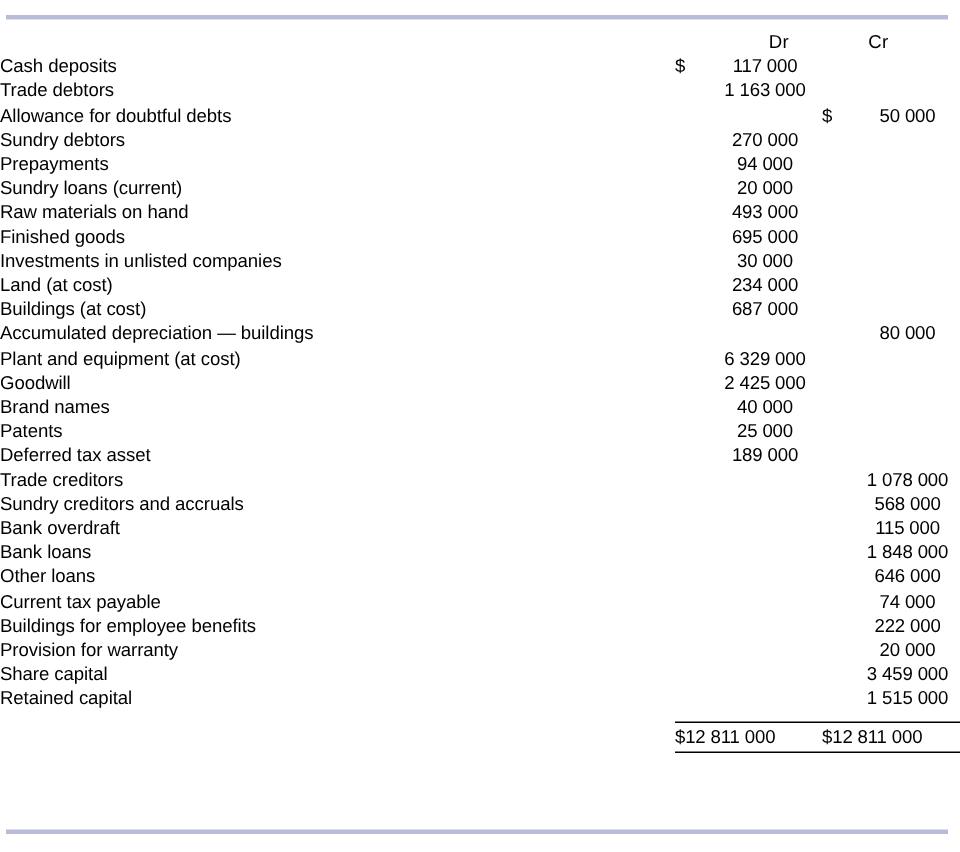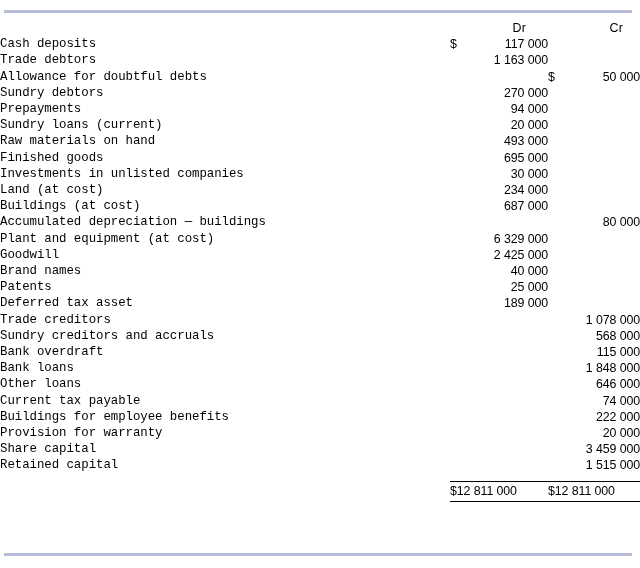--- a/index.html
+++ b/index.html
@@ -64,35 +64,34 @@
 
   .col-head {
     font-weight: bold;
     text-align: center;
     font-size: 12.4px;
     height: 20px;
     line-height: 20px;
     letter-spacing: 0.2px;
   }
   .col-head.dr { text-align: right; padding-right: 22px; }
-  .col-head.cr { text-align: right; padding-right: 17px; }
+  .col-head.cr { padding-right: 17px; }
 
   .lbl {
     text-align: left;
     padding-left: 11px;
     letter-spacing: -0.05px;
-    font-family: Liberation Mono, monospace;
   }
 
   .sym {
     text-align: left;
     padding-left: 2px;
   }
   .val {
-    text-align: right;
+    text-align: center;
     padding-right: 2px;
     letter-spacing: -0.1px;
   }
   .cr-val { padding-right: 11px; }
   .cr-sym { padding-left: 3px; }
 
   
   tr.spacer td { height: 7px; line-height: 7px; }
 
   tr.totals td { height: 19px; line-height: 19px; }

